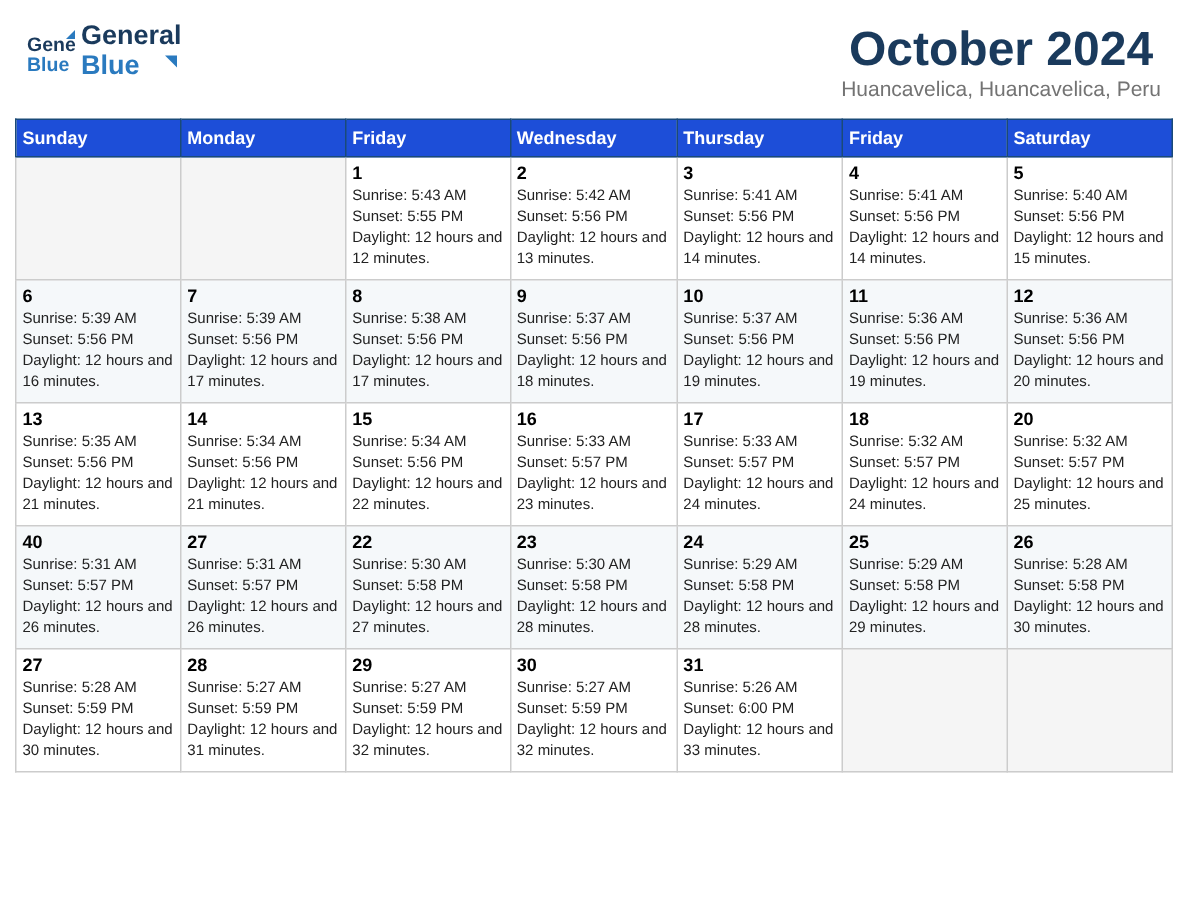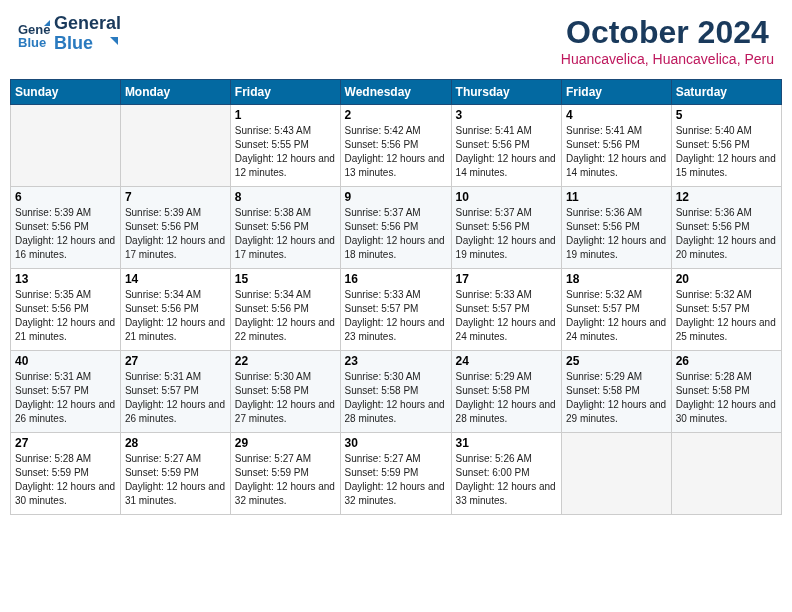--- a/index.html
+++ b/index.html
@@ -35,29 +35,29 @@
     .title-block {
       text-align: center;
     }
     .month-year {
       font-size: 32px;
       font-weight: bold;
       color: #1a3a5c;
     }
     .location {
       font-size: 14px;
-      color: #be185d;
+      color: #737373;
     }
     .calendar {
       width: 100%;
       border-collapse: collapse;
       font-size: 11px;
     }
     .calendar th {
-      background: #0369a1;
+      background: #1d4ed8;
       color: #fff;
       padding: 5px 4px;
       text-align: left;
       font-size: 12px;
       font-weight: bold;
       border: 1px solid #1a4a78;
     }
     .calendar td {
       vertical-align: top;
       padding: 3px 4px;

